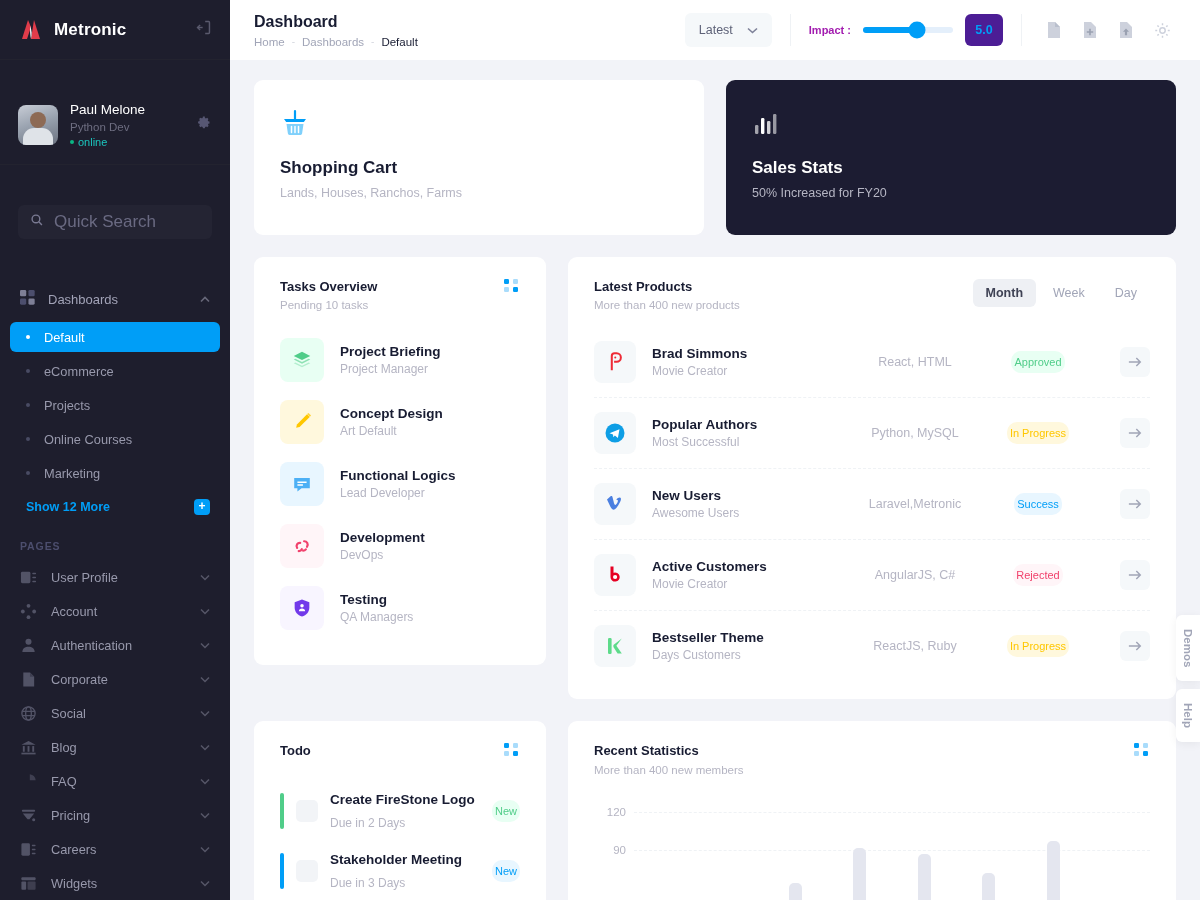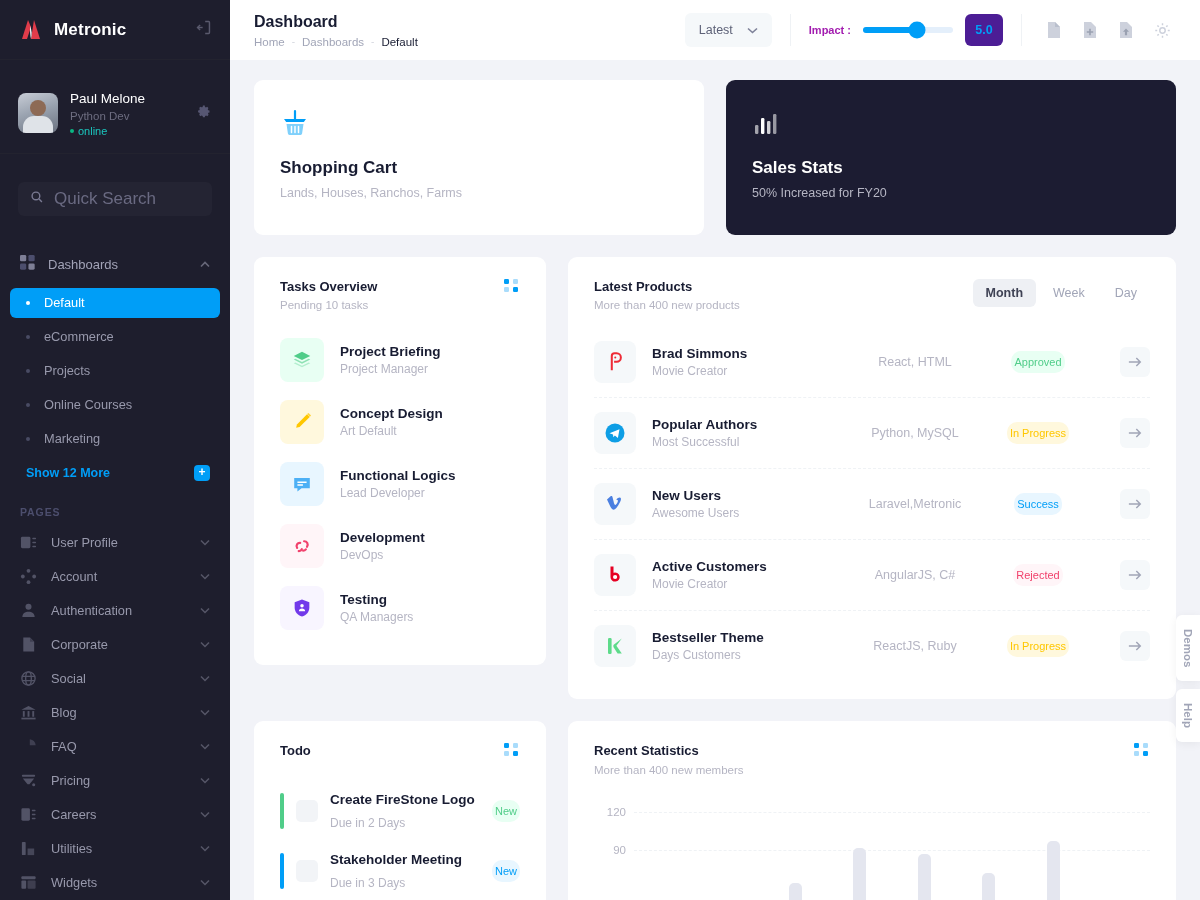--- a/index.html
+++ b/index.html
@@ -462,34 +462,20 @@
           </svg>
       </span>
       <span>Careers</span>
       <span class="chev">
         <svg width="10" height="7" viewBox="0 0 10 7" fill="none" stroke="#9899ac" stroke-width="1.5">
             <path d="M1 1.5 L5 5.5 L9 1.5"></path>
           </svg>
       </span>
     </div>
 
-    <div class="page-item">
-      <span class="pi-icon">
-        <svg width="17" height="17" viewBox="0 0 18 18" fill="#7e7f96">
-            <rect x="2" y="2" width="4" height="14" rx="1"></rect>
-            <path d="M8 9 h7 v7 h-7z" opacity=".75"></path>
-          </svg>
-      </span>
-      <span>Utilities</span>
-      <span class="chev">
-        <svg width="10" height="7" viewBox="0 0 10 7" fill="none" stroke="#9899ac" stroke-width="1.5">
-            <path d="M1 1.5 L5 5.5 L9 1.5"></path>
-          </svg>
-      </span>
-    </div>
 
     <div class="page-item">
       <span class="pi-icon">
         <svg width="17" height="17" viewBox="0 0 18 18" fill="#7e7f96">
             <rect x="1.5" y="2.5" width="15" height="3" rx="1"></rect>
             <rect x="1.5" y="7" width="5" height="8.5" rx="1"></rect>
             <rect x="8" y="7" width="8.5" height="8.5" rx="1" opacity=".6"></rect>
           </svg>
       </span>
       <span>Widgets</span>

